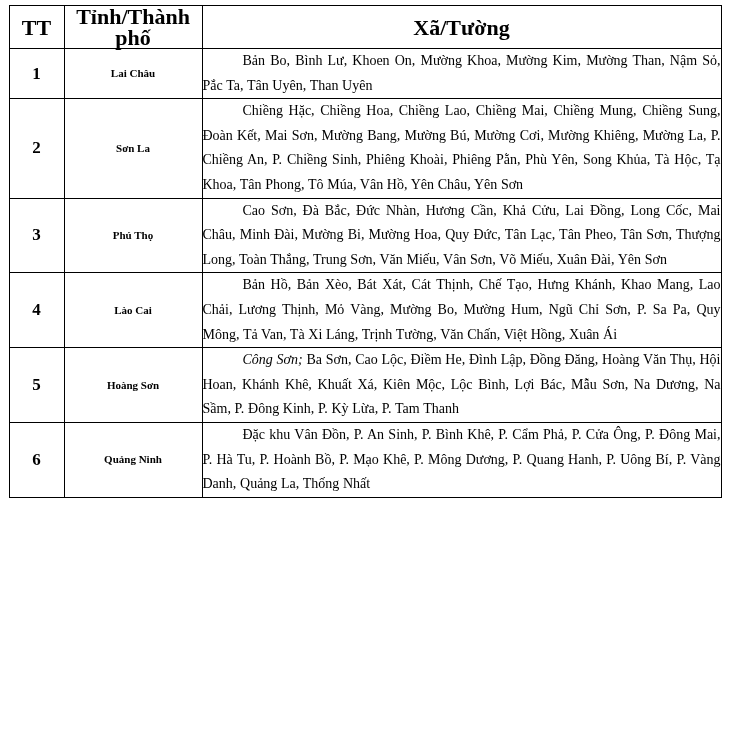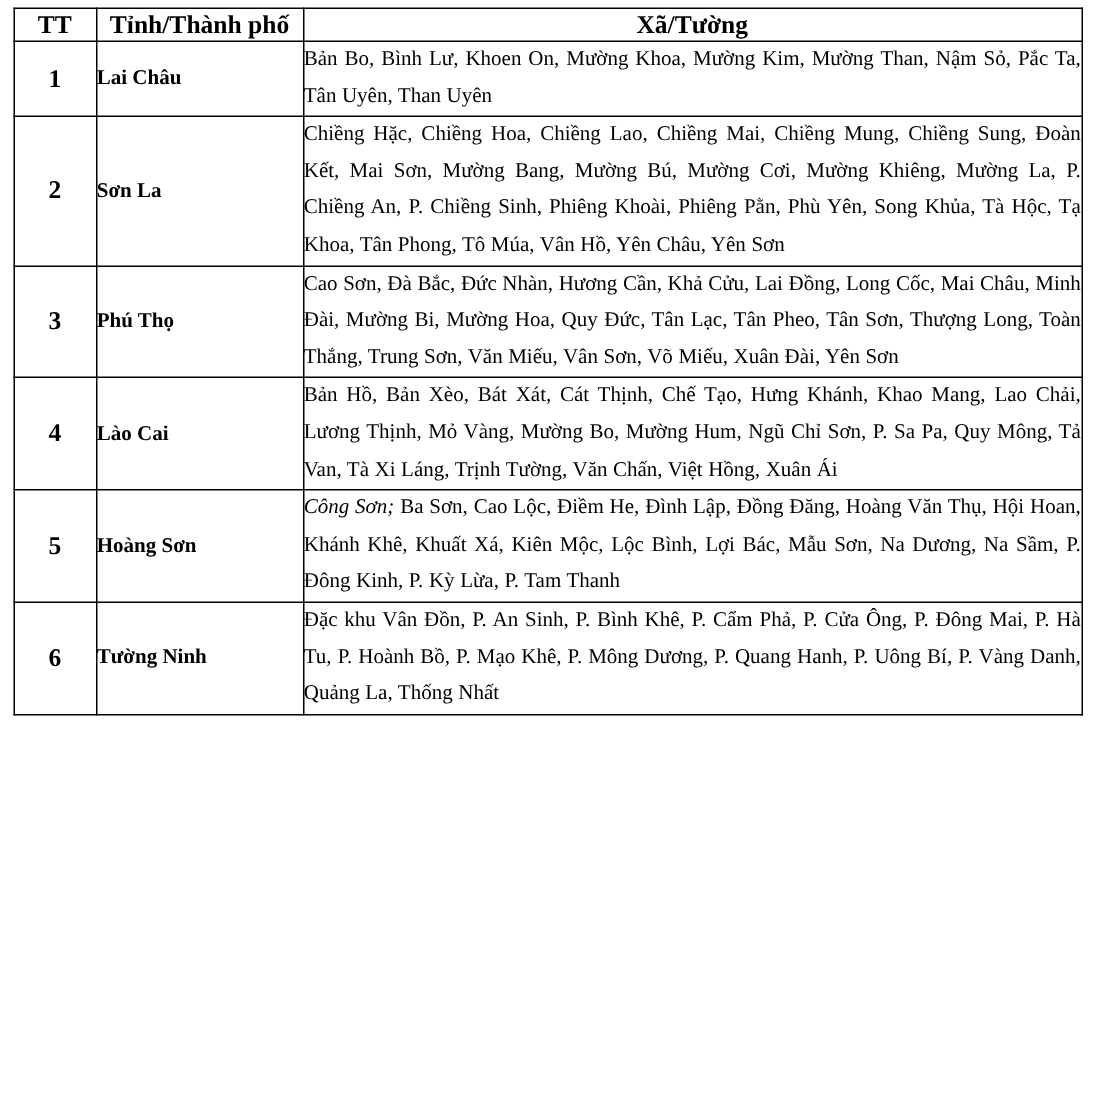--- a/index.html
+++ b/index.html
@@ -44,47 +44,48 @@
     vertical-align: middle;
     padding: 0;
   }
   col.c-tt { width: 55px; }
   col.c-prov { width: 138px; }
   col.c-wards { width: 519px; }
 
   th.head-cell {
     text-align: center;
     font-weight: bold;
-    font-size: 17px;
+    font-size: 22px;
     line-height: 21px;
     padding: 5px 4px;
   }
   td.tt-cell {
     text-align: center;
     font-weight: bold;
     font-size: 17px;
   }
   td.prov-cell {
-    text-align: left;
+    text-align: center;
     font-weight: bold;
-    font-size: 14px;
+    font-size: 11px;
     line-height: 21px;
     padding: 2px 3px;
   }
   td.wards-cell {
     text-align: justify;
     text-align-last: left;
     font-size: 14px;
     line-height: 24.6px;
     padding: 2px 6px 3px 7px;
     hyphens: none;
     word-spacing: 0.2px;
   }
   .ital {
     font-style: italic;
+    padding-left: 40px;
   }
 </style>
 </head>
 <body>
 
 <div class="page">
 
 
   <table class="main-table">
     <colgroup>
@@ -120,19 +121,19 @@
         <td class="prov-cell">Lào Cai</td>
         <td class="wards-cell"><span class="ital"></span><span>Bản Hồ, Bản Xèo, Bát Xát, Cát Thịnh, Chế Tạo, Hưng Khánh, Khao Mang, Lao Chải, Lương Thịnh, Mỏ Vàng, Mường Bo, Mường Hum, Ngũ Chỉ Sơn, P. Sa Pa, Quy Mông, Tả Van, Tà Xi Láng, Trịnh Tường, Văn Chấn, Việt Hồng, Xuân Ái</span></td>
       </tr>
       <tr>
         <td class="tt-cell">5</td>
         <td class="prov-cell">Hoàng Sơn</td>
         <td class="wards-cell"><span class="ital">Công Sơn;</span><span> Ba Sơn, Cao Lộc, Điềm He, Đình Lập, Đồng Đăng, Hoàng Văn Thụ, Hội Hoan, Khánh Khê, Khuất Xá, Kiên Mộc, Lộc Bình, Lợi Bác, Mẫu Sơn, Na Dương, Na Sầm, P. Đông Kinh, P. Kỳ Lừa, P. Tam Thanh</span></td>
       </tr>
       <tr>
         <td class="tt-cell">6</td>
-        <td class="prov-cell">Tường Ninh</td>
+        <td class="prov-cell">Quảng Ninh</td>
         <td class="wards-cell"><span class="ital"></span><span>Đặc khu Vân Đồn, P. An Sinh, P. Bình Khê, P. Cẩm Phả, P. Cửa Ông, P. Đông Mai, P. Hà Tu, P. Hoành Bồ, P. Mạo Khê, P. Mông Dương, P. Quang Hanh, P. Uông Bí, P. Vàng Danh, Quảng La, Thống Nhất</span></td>
       </tr>
     </tbody>
   </table>
 
 </div>
 
 </body></html>

